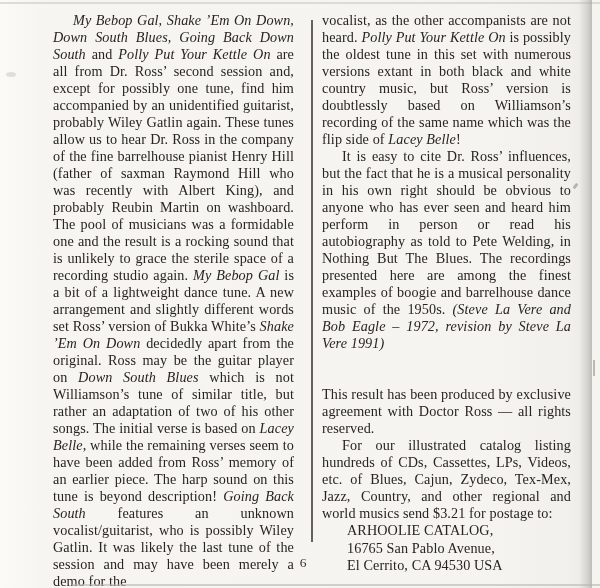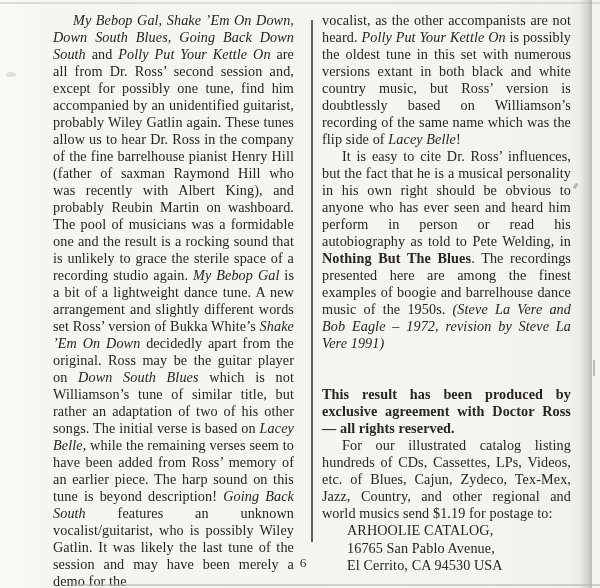--- a/index.html
+++ b/index.html
@@ -18,21 +18,21 @@
     font-size:14.2px;line-height:17px;
     text-align:justify;
     color:#28241f;
     letter-spacing:.1px;
   }
   .col-left{left:53px;width:241px;}
   .col-right{left:322px;width:249px;}
   .para{margin:0;padding:0;}
   .para.indent{text-indent:20px;}
   .para.spaced{margin-top:34px;}
-  .para b{font-weight:bold;}
+  .para b{font-weight:normal;}
   .para i{font-style:italic;}
   .address{font-weight:normal;margin-left:25px;}
   .address div{line-height:17.5px;}
   .divider{
     position:absolute;left:311px;top:20px;width:1.5px;height:522px;
     background:#45413c;opacity:.82;
   }
   .page-number{
     position:absolute;top:555px;left:0;width:606px;text-align:center;
     font-size:13.5px;color:#35312c;
@@ -56,21 +56,21 @@
   <div class="col col-left" id="col-left" style="color: rgb(40, 36, 31);">
       <p class="para indent"><i>My Bebop Gal, Shake ’Em On Down, Down South Blues, Going Back Down South</i><span> and </span><i>Polly Put Your Kettle On</i><span> are all from Dr. Ross’ second session and, except for possibly one tune, find him accompanied by an unidentified guitarist, probably Wiley Gatlin again. These tunes allow us to hear Dr. Ross in the company of the fine barrelhouse pianist Henry Hill (father of saxman Raymond Hill who was recently with Albert King), and probably Reubin Martin on washboard. The pool of musicians was a formidable one and the result is a rocking sound that is unlikely to grace the sterile space of a recording studio again. </span><i>My Bebop Gal</i><span> is a bit of a lightweight dance tune. A new arrangement and slightly different words set Ross’ version of Bukka White’s </span><i>Shake ’Em On Down</i><span> decidedly apart from the original. Ross may be the guitar player on </span><i>Down South Blues</i><span> which is not Williamson’s tune of similar title, but rather an adaptation of two of his other songs. The initial verse is based on </span><i>Lacey Belle</i><span>, while the remaining verses seem to have been added from Ross’ memory of an earlier piece. The harp sound on this tune is beyond description! </span><i>Going Back South</i><span> features an unknown vocalist/guitarist, who is possibly Wiley Gatlin. It was likely the last tune of the session and may have been merely a demo for the</span></p>
     </div>
 
   <div class="divider" style="background: rgb(69, 65, 60);"></div>
 
   <div class="col col-right" id="col-right" style="color: rgb(40, 36, 31);">
       <p class="para"><span>vocalist, as the other accompanists are not heard. </span><i>Polly Put Your Kettle On</i><span> is possibly the oldest tune in this set with numerous versions extant in both black and white country music, but Ross’ version is doubtlessly based on Williamson’s recording of the same name which was the flip side of </span><i>Lacey Belle</i><span>!</span></p>
       <p class="para indent"><span>It is easy to cite Dr. Ross’ influences, but the fact that he is a musical personality in his own right should be obvious to anyone who has ever seen and heard him perform in person or read his autobiography as told to Pete Welding, in </span><b>Nothing But The Blues</b><span>. The recordings presented here are among the finest examples of boogie and barrelhouse dance music of the 1950s. </span><i>(Steve La Vere and Bob Eagle – 1972, revision by Steve La Vere 1991)</i></p>
       <p class="para spaced"><b>This result has been produced by exclusive agreement with Doctor Ross — all rights reserved.</b></p>
-      <p class="para indent"><span>For our illustrated catalog listing hundreds of CDs, Cassettes, LPs, Videos, etc. of Blues, Cajun, Zydeco, Tex-Mex, Jazz, Country, and other regional and world musics send $1.19 for postage to:</span></p>
+      <p class="para indent"><span>For our illustrated catalog listing hundreds of CDs, Cassettes, LPs, Videos, etc. of Blues, Cajun, Zydeco, Tex-Mex, Jazz, Country, and other regional and world musics send $3.21 for postage to:</span></p>
       <div class="address">
         <div>ARHOOLIE CATALOG,</div>
         <div>16765 San Pablo Avenue,</div>
         <div>El Cerrito, CA 94530 USA</div>
       </div>
     </div>
 
   <div class="page-number">6</div>
 
   <div class="scan-speck"></div>

